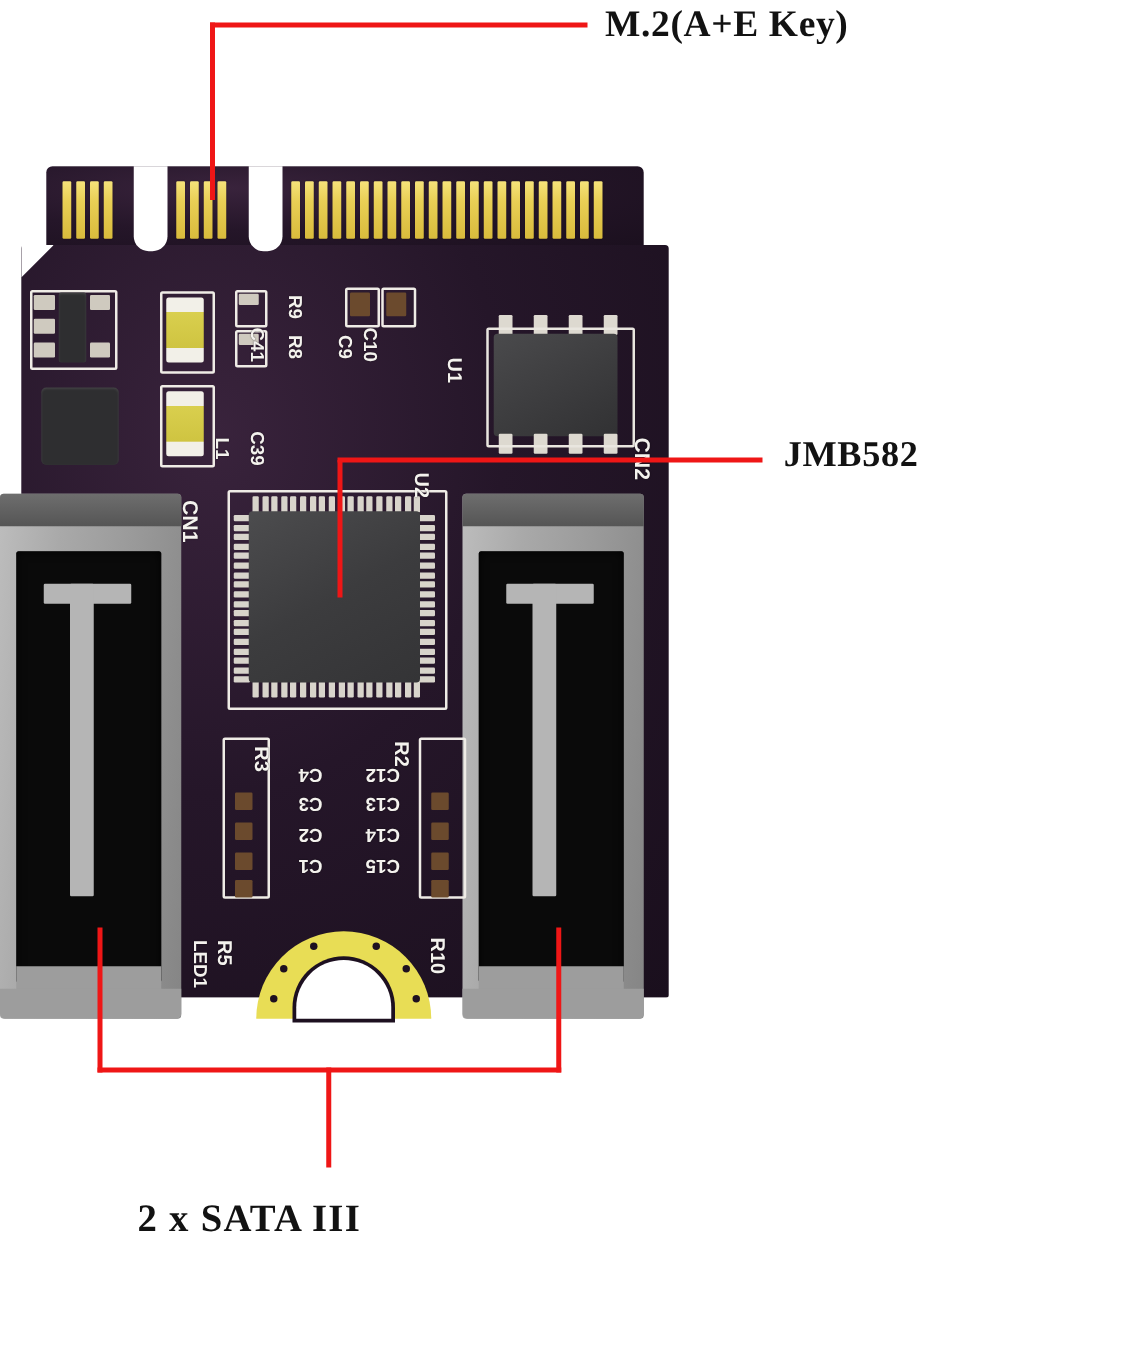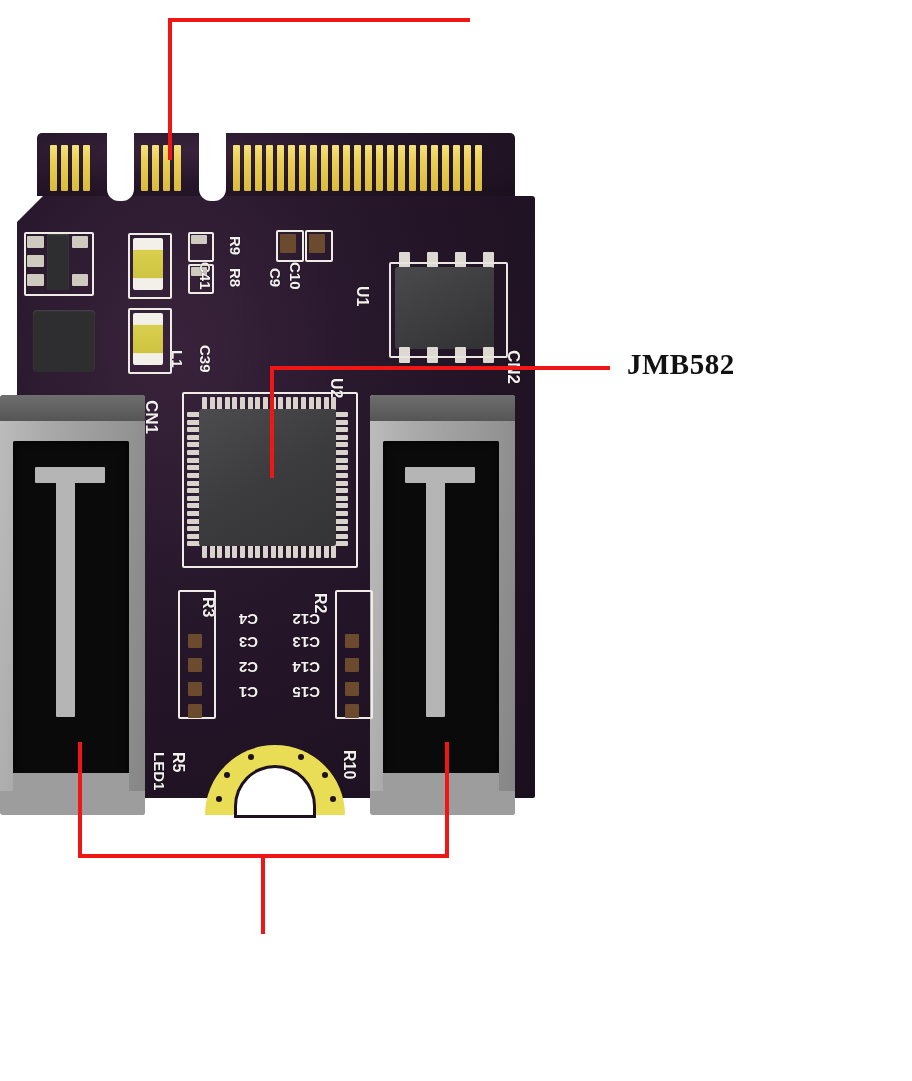--- a/index.html
+++ b/index.html
@@ -359,23 +359,25 @@
         <div class="silk" style="left: 258px; top: 627px; font-size: 15px; transform: rotate(180deg); transform-origin: 0px 0px;">C4</div>
         <div class="silk" style="left: 320px; top: 627px; font-size: 15px; transform: rotate(180deg); transform-origin: 0px 0px;">C12</div>
         <div class="silk" style="left: 320px; top: 650px; font-size: 15px; transform: rotate(180deg); transform-origin: 0px 0px;">C13</div>
         <div class="silk" style="left: 320px; top: 675px; font-size: 15px; transform: rotate(180deg); transform-origin: 0px 0px;">C14</div>
         <div class="silk" style="left: 320px; top: 700px; font-size: 15px; transform: rotate(180deg); transform-origin: 0px 0px;">C15</div>
       </div>
   </div>
 
   <div class="lead" style="left:168px;top:18px;width:4px;height:142px;"></div>
   <div class="lead" style="left:168px;top:18px;width:302px;height:4px;"></div>
+  <div class="callout-label" id="label-m2">M.2(A+E Key)</div>
 
   <div class="lead" style="left:270px;top:368px;width:4px;height:110px;"></div>
   <div class="lead" style="left:270px;top:366px;width:340px;height:4px;"></div>
   <div class="callout-label" id="label-jmb">JMB582</div>
 
   <div class="lead" style="left:78px;top:742px;width:4px;height:116px;"></div>
   <div class="lead" style="left:445px;top:742px;width:4px;height:116px;"></div>
   <div class="lead" style="left:78px;top:854px;width:371px;height:4px;"></div>
   <div class="lead" style="left:261px;top:854px;width:4px;height:80px;"></div>
+  <div class="callout-label" id="label-sata">2 x SATA III</div>
 
 </div>
 
 </body></html>

